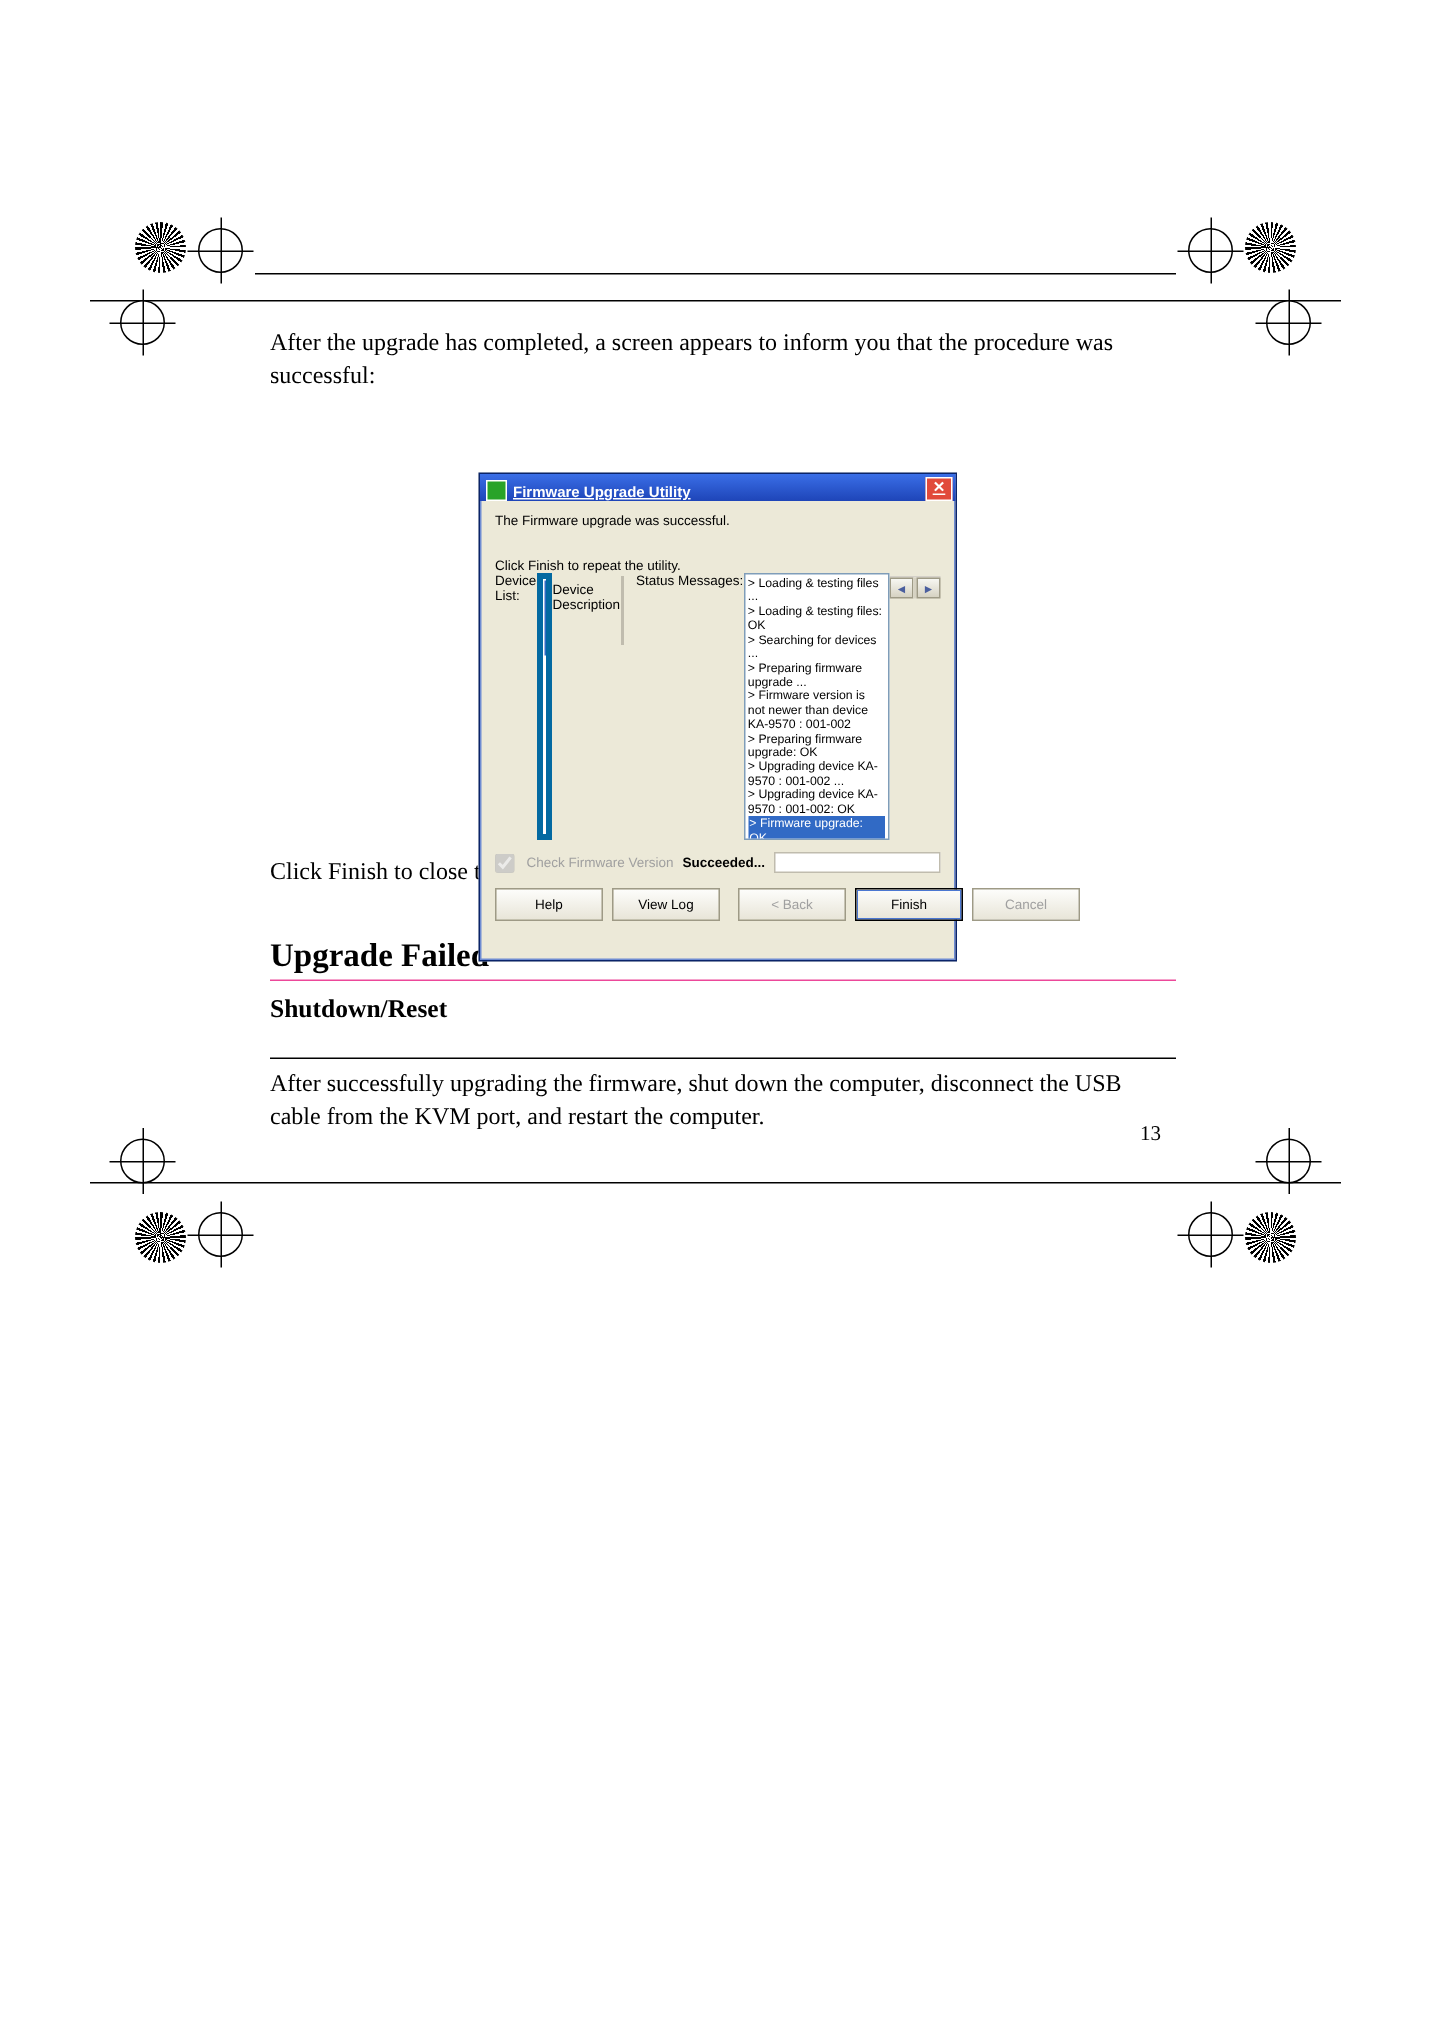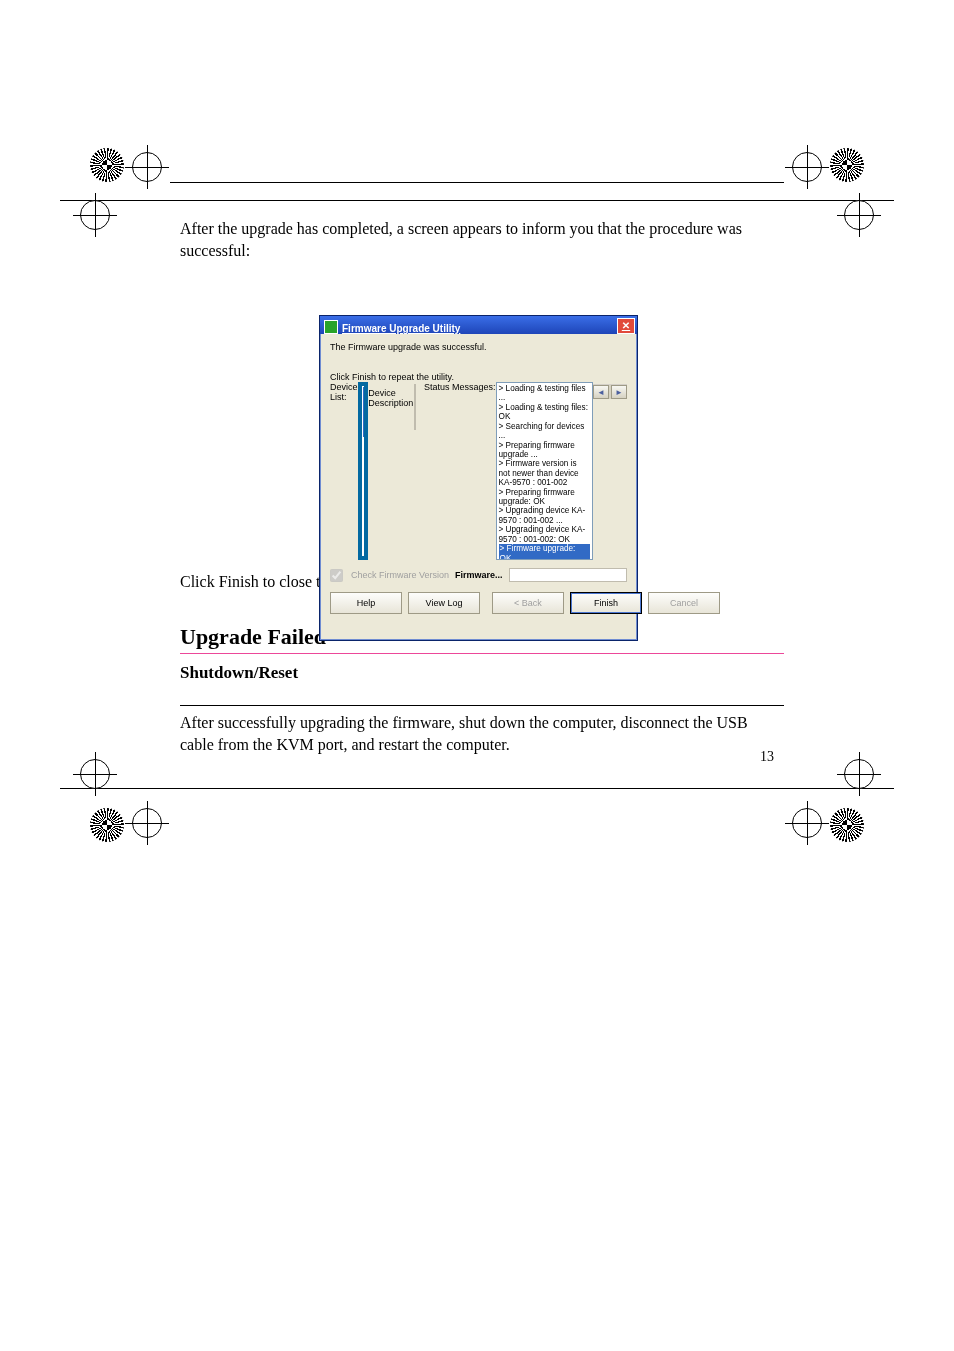--- a/index.html
+++ b/index.html
@@ -321,21 +321,21 @@
           <div class="arr">◄</div>
           <div class="track"></div>
           <div class="arr">►</div>
         </div>
       </div>
     </div>
 
     <div class="foot">
       <input type="checkbox" checked="" disabled="" style="">
       <span class="faded">Check Firmware Version</span>
-      <span style="font-weight:bold">Firmware...</span>
+      <span style="font-weight:bold">Succeeded...</span>
       <div class="progress"></div>
     </div>
 
     <div class="buttons">
       <div class="btn">Help</div>
       <div class="btn">View Log</div>
       <div class="spacer"></div>
       <div class="btn disabled">&lt; Back</div>
       <div class="btn primary">Finish</div>
       <div class="btn disabled">Cancel</div>

